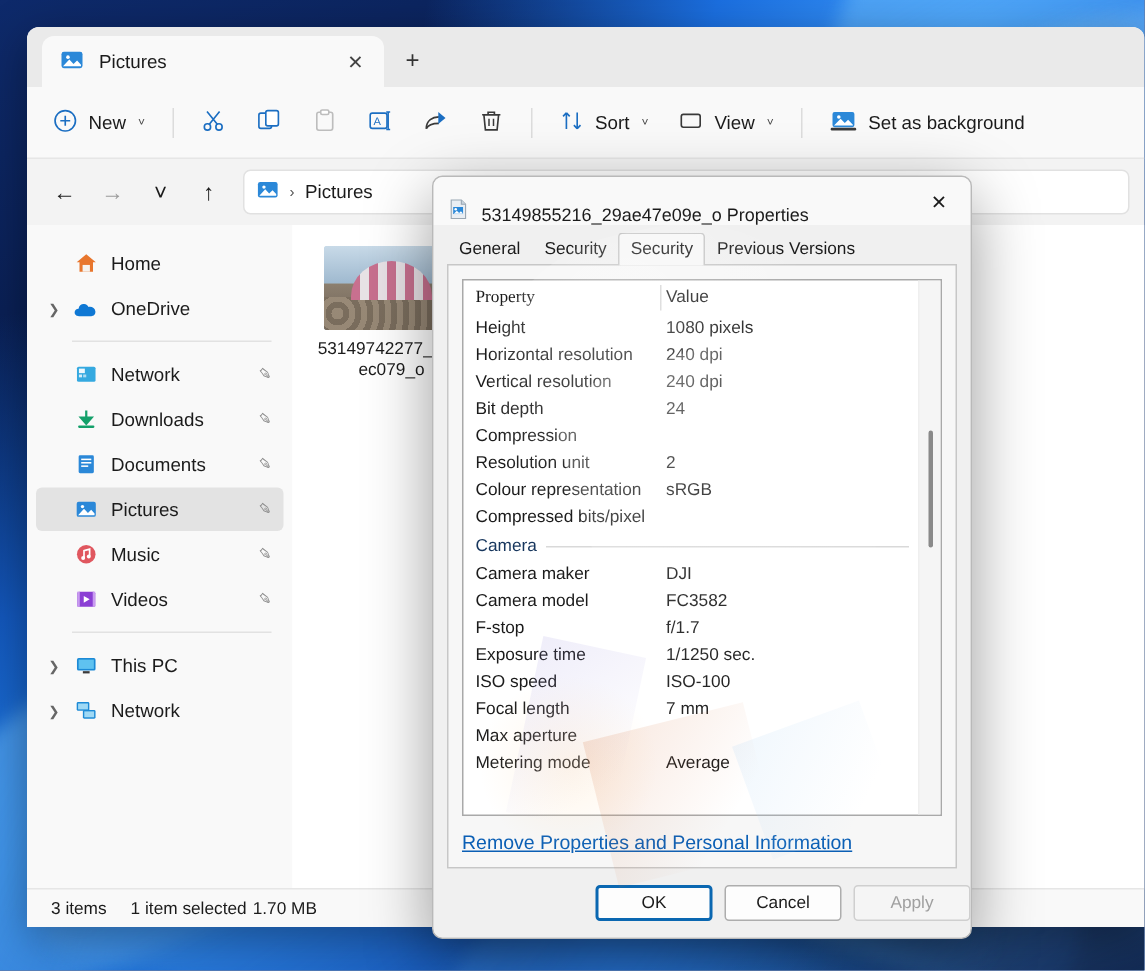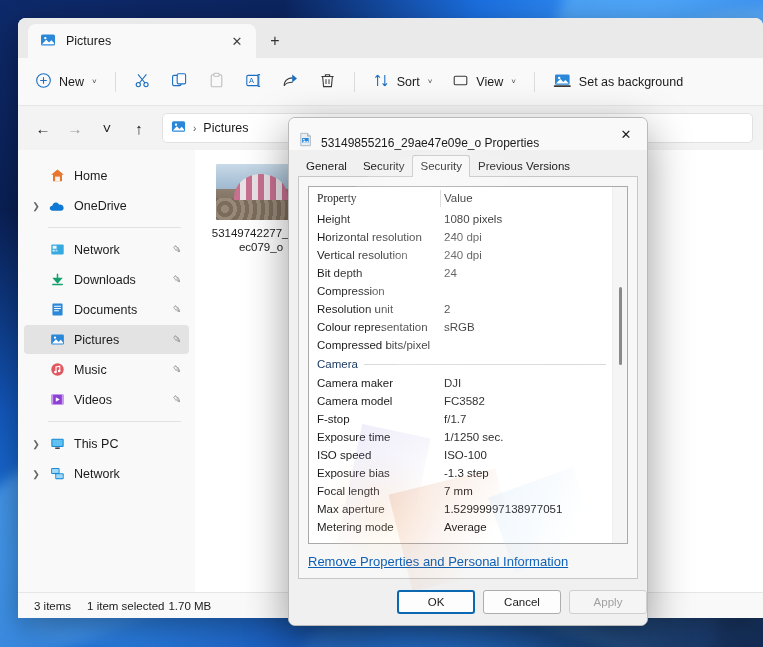--- a/index.html
+++ b/index.html
@@ -849,30 +849,25 @@
             </div>
             <div class="row">
               <div class="c1">Exposure time</div>
               <div class="c2">1/1250 sec.</div>
             </div>
             <div class="row">
               <div class="c1">ISO speed</div>
               <div class="c2">ISO-100</div>
             </div>
             <div class="row">
-              <div class="c1">Exposure bias</div>
-              <div class="c2">-1.3 step</div>
-            </div>
-            <div class="row">
               <div class="c1">Focal length</div>
               <div class="c2">7 mm</div>
             </div>
             <div class="row">
               <div class="c1">Max aperture</div>
-              <div class="c2">1.52999997138977051</div>
             </div>
             <div class="row">
               <div class="c1">Metering mode</div>
               <div class="c2">Average</div>
             </div>
           </div>
         </div>
 
         <div class="vscroll">
           <div class="vthumb"></div>

